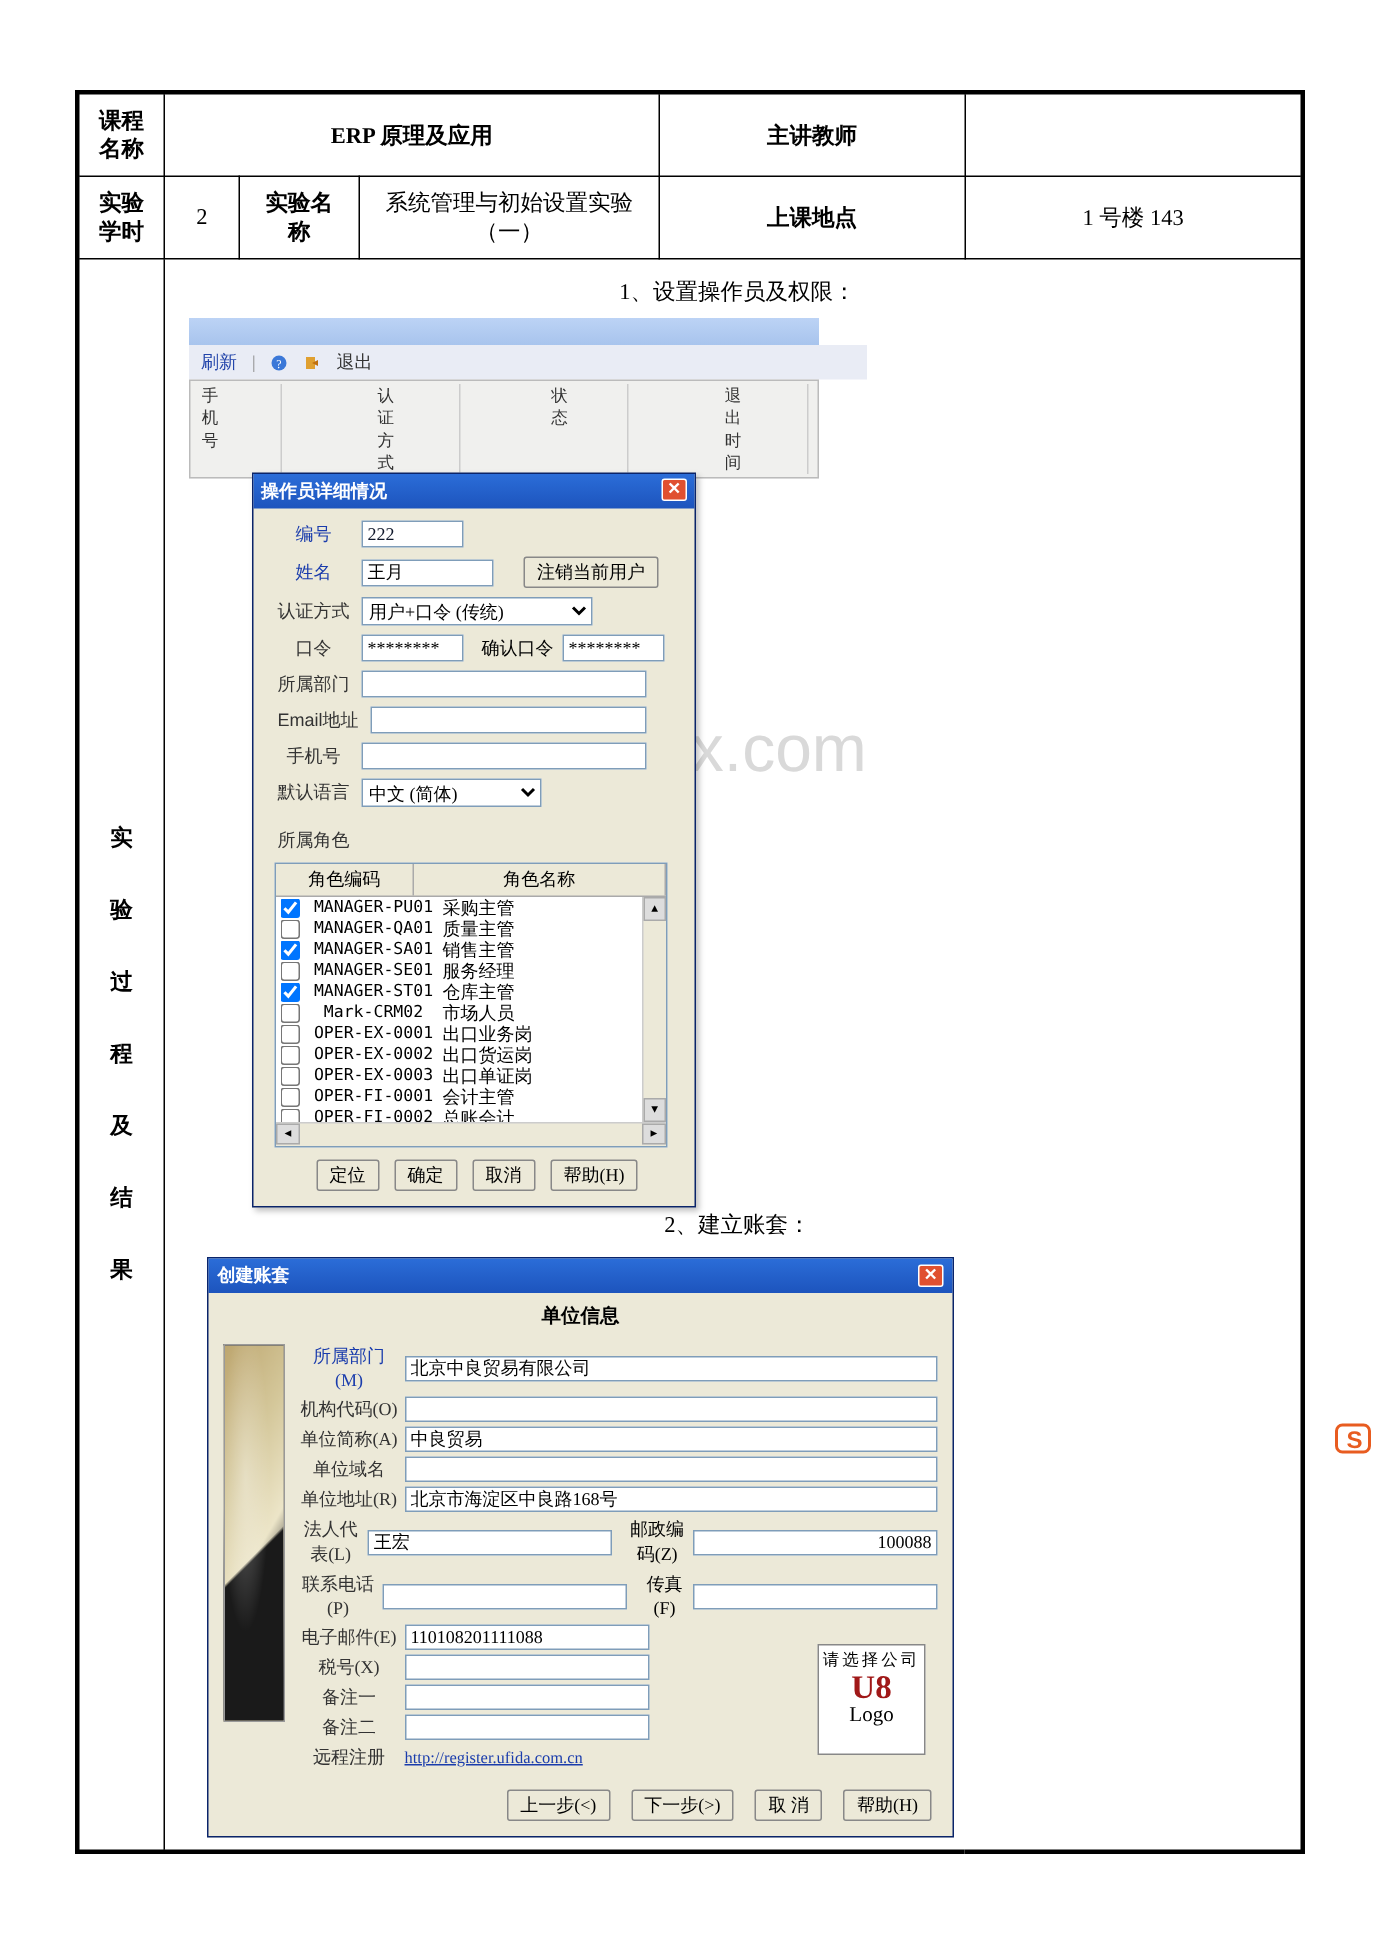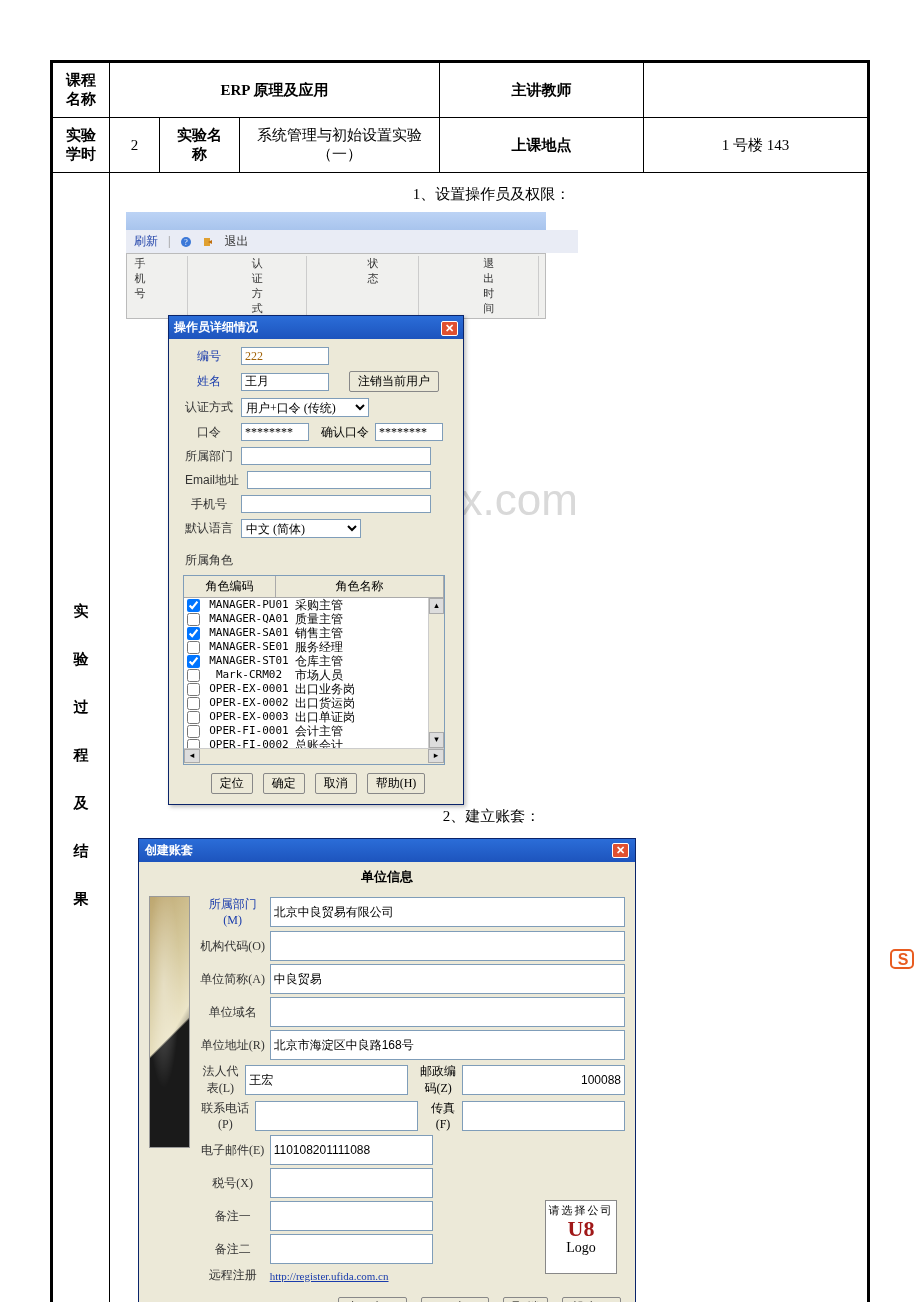--- a/index.html
+++ b/index.html
@@ -16,21 +16,21 @@
   .app-bg { background: linear-gradient(#bcd3f5,#a8c4ed); height: 18px; margin: 0 0 0 6px; width: 420px; }
   .toolbar { background: #e9ecf5; padding: 3px 8px; font-size: 12px; width: 452px; margin-left: 6px; display: flex; gap: 10px; align-items: center; color: #2244aa; }
   .tb-sep { color: #888; }
   .tb-exit { color: #333; }
   .tb-ico { width: 12px; height: 12px; display: inline-block; }
   .listhdr { background: #f0f0ee; border: 1px solid #bbb; width: 420px; margin-left: 6px; font-size: 11px; padding: 2px 6px; display: flex; gap: 60px; color: #333; }
   .listhdr span { border-right: 1px solid #ccc; padding-right: 40px; }
   
   .dlg1-wrap { position: relative; margin-left: 6px; }
   .dlg1 { position: absolute; left: 42px; top: -4px; width: 296px; background: #ece9d8; border: 1px solid #0a246a; font-size: 12px; font-family: "SimSun", sans-serif; box-shadow: 2px 2px 4px rgba(0,0,0,0.25); }
-  .titlebar { background: linear-gradient(#2b6dd8,#1d54bd); color: #fff; padding: 3px 5px; font-size: 12px; display: flex; justify-content: space-between; align-items: flex-end; font-family: "SimSun"; font-weight: bold; }
+  .titlebar { background: linear-gradient(#2b6dd8,#1d54bd); color: #fff; padding: 3px 5px; font-size: 12px; display: flex; justify-content: space-between; align-items: flex-start; font-family: "SimSun"; font-weight: bold; }
   .closebtn { background: #e05030; border: 1px solid #fff; width: 17px; height: 15px; color: #fff; font-size: 11px; text-align: center; line-height: 13px; border-radius: 2px; cursor: pointer; }
   .dlg-body { padding: 8px 10px 6px 14px; }
   .frow { display: flex; align-items: center; margin-bottom: 6px; gap: 6px; }
   .flabel { width: 52px; color: #1a3cac; font-size: 12px; }
   .flabel.blk { color: #333; }
   .finput { border: 1px solid #7f9db9; background: #fff; height: 18px; padding: 1px 3px; font-size: 12px; font-family: "SimSun"; }
   .fsel { border: 1px solid #7f9db9; background: #fff; height: 19px; font-size: 12px; font-family: "SimSun"; }
   .wbtn { background: #ece9d8; border: 1px solid #888; border-radius: 2px; height: 21px; padding: 0 8px; font-size: 12px; font-family: "SimSun"; cursor: pointer; }
   .rolebox { border: 1px solid #7f9db9; background: #fff; width: 262px; margin-left: 0; }
   .rolehdr { display: flex; background: #ece9d8; border-bottom: 1px solid #aaa; font-size: 12px; }
@@ -50,21 +50,21 @@
   .dlg2 { width: 498px; background: #ece9d8; border: 1px solid #0a246a; font-size: 12px; font-family: "SimSun"; }
   .dlg2 .titlebar2 { background: linear-gradient(#2b6dd8,#1d54bd); color: #fff; padding: 3px 6px; font-weight: bold; display:flex; justify-content: space-between; align-items:center; }
   .dlg2-title-center { text-align: center; font-weight: bold; padding: 6px 0 4px; font-size: 13px; }
   .dlg2-body { display: flex; padding: 6px 10px 2px 10px; gap: 10px; }
   .dlg2-img { width: 151px; height: 252px; border: 1px solid #999; background: linear-gradient(120deg,#bda66f 0%,#d4c79a 30%,#ece5c8 55%,#2b2b2b 70%,#111 100%); position: relative; overflow:hidden; }
   .dlg2-img::after { content:""; position:absolute; inset:0; background: radial-gradient(ellipse at 35% 35%, rgba(255,255,255,0.35), transparent 45%), linear-gradient(135deg, transparent 55%, #1a1a1a 56%); }
   .dlg2-form { flex: 1; }
   .frow2 { display: flex; align-items: center; margin-bottom: 3px; gap: 4px; }
   .flabel2 { width: 66px; color: #1a3cac; font-size: 12px; }
   .flabel2.blk { color: #333; }
-  .finput2 { border: 1px solid #7f9db9; background: #fff; height: 30px; padding: 1px 3px; font-size: 12px; flex: 1; font-family: Liberation Sans, sans-serif; }
+  .finput2 { border: 1px solid #7f9db9; background: #fff; height: 17px; padding: 1px 3px; font-size: 12px; flex: 1; font-family: Liberation Serif, serif; }
   .flink { color: #1a3cac; text-decoration: underline; font-size: 11px; }
   .logo-box { position: absolute; right: 18px; bottom: 54px; width: 72px; height: 74px; background: #fff; border: 1px solid #888; text-align: center; padding-top: 2px; font-family: "KaiTi","楷体"; }
   .logo-box .arc { font-size: 11px; letter-spacing: 2px; }
   .logo-box .lg { font-size: 22px; font-weight: bold; color: #a01818; font-family: serif; line-height: 22px; }
   .logo-box .lgl { font-size: 14px; font-family: serif; }
   .dlg2-btns { display:flex; justify-content: flex-end; gap: 14px; padding: 8px 14px 10px; }
   .sogou { position: absolute; right: -60px; top: 108px; width: 28px; height: 28px; }
   .sogou svg { width: 28px; height: 28px; }
   .watermark { position: absolute; left: 140px; top: 294px; font-size: 44px; color: #d9d9d9; font-family: Arial, sans-serif; letter-spacing: 0px; pointer-events: none; z-index: 0; }
   .content-inner { position: relative; }
@@ -133,30 +133,30 @@
 
         <div class="dlg1-wrap">
           <div class="dlg1">
             <div class="titlebar">
               <span>操作员详细情况</span>
               <span class="closebtn">✕</span>
             </div>
             <div class="dlg-body">
               <div class="frow">
                 <span class="flabel">编号</span>
-                <input class="finput" style="width: 88px; color: #a16207;" readonly="" value="222">
+                <input class="finput" style="width: 68px; color: #0f172a;" readonly="" value="222">
               </div>
               <div class="frow">
                 <span class="flabel">姓名</span>
                 <input class="finput" style="width: 88px;" value="王月">
                 <button class="wbtn" style="margin-left:14px">注销当前用户</button>
               </div>
               <div class="frow">
                 <span class="flabel blk">认证方式</span>
-                <select class="fsel" style="width:128px"><option>用户+口令 (传统)</option></select>
+                <select class="fsel" style="width:154px"><option>用户+口令 (传统)</option></select>
               </div>
               <div class="frow">
                 <span class="flabel blk">口令</span>
                 <input class="finput" style="width: 68px;" value="********">
                 <span style="font-size:12px;margin-left:6px">确认口令</span>
                 <input class="finput" style="width: 68px;" value="********">
               </div>
               <div class="frow">
                 <span class="flabel blk">所属部门</span>
                 <input class="finput" style="width: 190px;">

